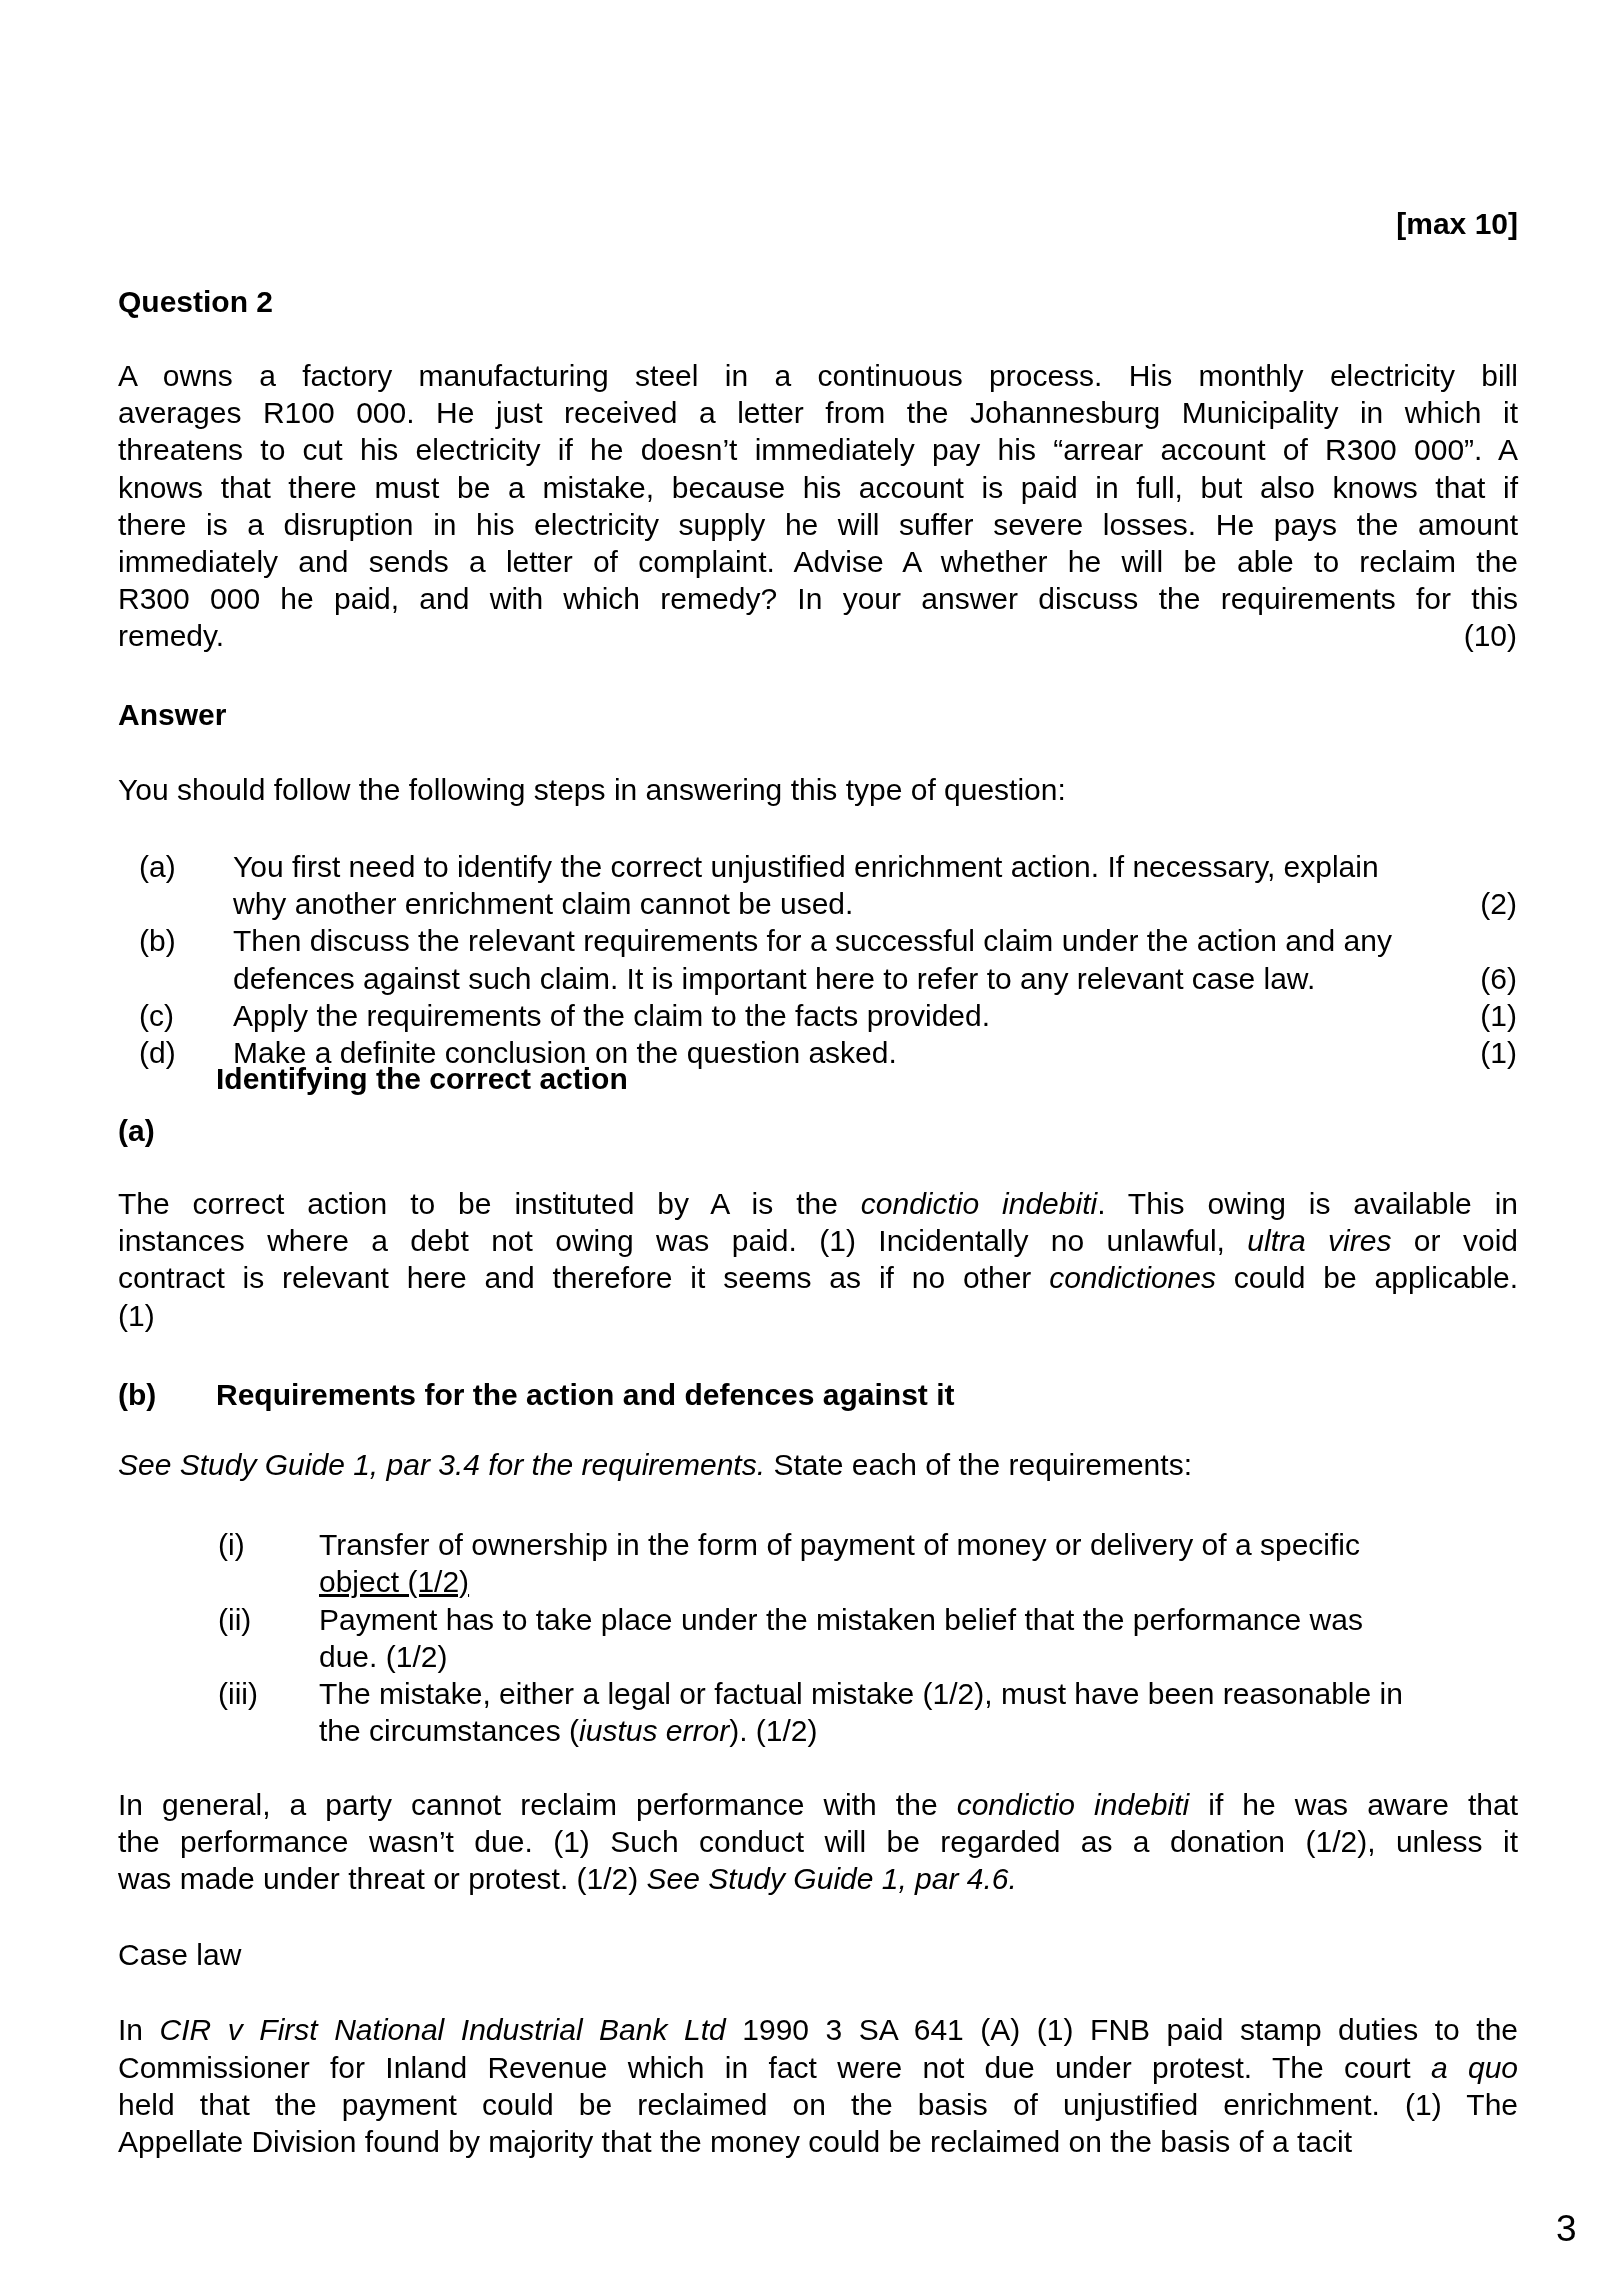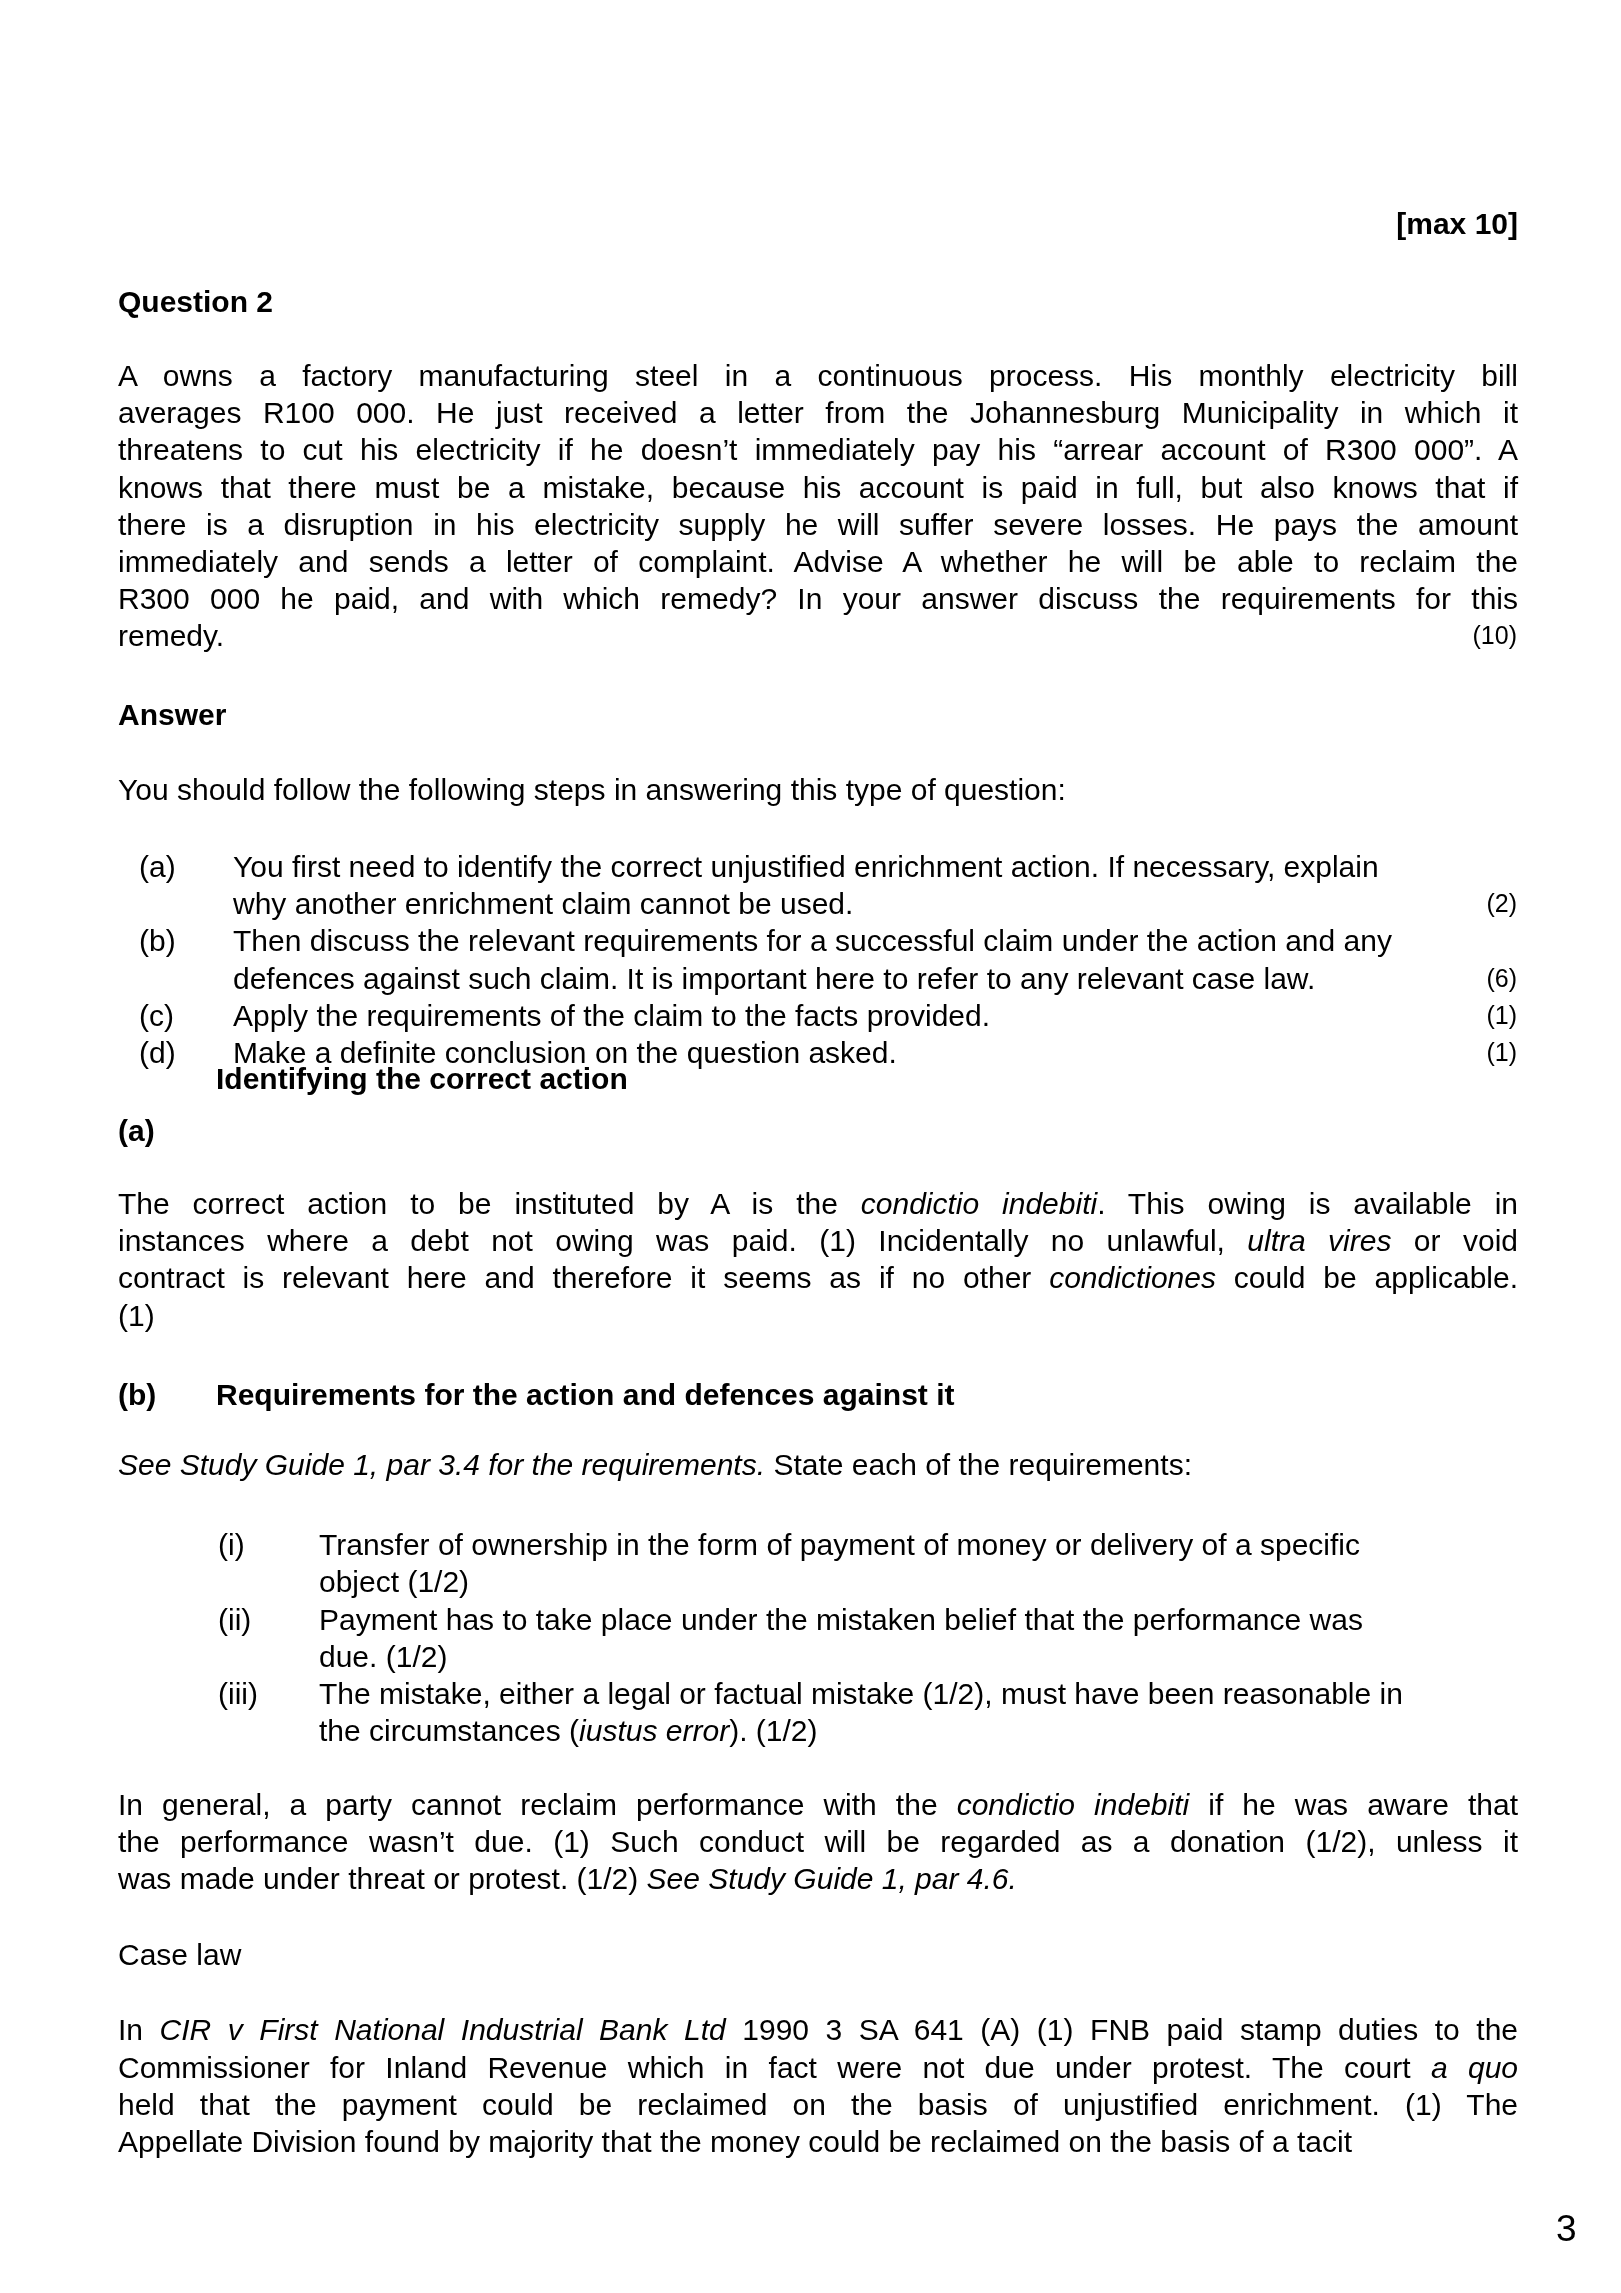--- a/index.html
+++ b/index.html
@@ -4,21 +4,21 @@
 <style>
   html, body { margin: 0; padding: 0; background: #ffffff; }
   body { width: 1621px; height: 2294px; position: relative; overflow: hidden;
          font-family: "Liberation Sans", "DejaVu Sans", sans-serif; color: #000; }
   .ln { position: absolute; left: 118px; width: 1400px; height: 37px; line-height: 37px;
         font-size: 30px; white-space: nowrap; }
   .just { text-align: justify; text-align-last: justify; }
   .b { font-weight: bold; }
   .i { font-style: italic; }
   .u { text-decoration-thickness: 2px; text-underline-offset: 3.9px; }
-  .mark { position: absolute; right: 104px; height: 37px; line-height: 37px; font-size: 25px; text-align: right; }
+  .mark { position: absolute; right: 104px; height: 37px; line-height: 37px; font-size: 30px; text-align: right; }
   .lbl { position: absolute; height: 37px; line-height: 37px; font-size: 30px; }
   .sub { position: absolute; height: 37px; line-height: 37px; font-size: 30px; white-space: nowrap; }
   .pagenum { position: absolute; left: 1556px; top: 2207px; font-size: 37px; line-height: 43px; }
 </style>
 </head>
 <body>
 
 <div class="ln b" style="top:205px; text-align:right;">[max 10]</div>
 
 <div class="ln b" style="top:283px;">Question 2</div>
@@ -85,21 +85,21 @@
 <div class="lbl b" style="left:118px; top:1376px;">(b)</div>
 <div class="sub b" style="left:216px; top:1376px;">Requirements for the action and defences against it</div>
 
 <div class="ln" style="top:1446px;">
   <span class="i">See Study Guide 1, par 3.4 for the requirements.</span><span> State each of the requirements:</span>
 </div>
 
 <div>
   <div class="lbl" style="left:218px; top:1526px;">(i)</div>
   <div class="sub" style="left:319px; top:1526px;">Transfer of ownership in the form of payment of money or delivery of a specific</div>
-  <div class="sub" style="left:319px; top:1563px;">object (1/2)</div>
+  <div class="sub" style="left:319px; top:1563px;text-decoration:underline;">object (1/2)</div>
 
   <div class="lbl" style="left:218px; top:1601px;">(ii)</div>
   <div class="sub" style="left:319px; top:1601px;">Payment has to take place under the mistaken belief that the performance was</div>
   <div class="sub" style="left:319px; top:1638px;">due. (1/2)</div>
 
   <div class="lbl" style="left:218px; top:1675px;text-align:center;">(iii)</div>
   <div class="sub" style="left:319px; top:1675px;">The mistake, either a legal or factual mistake (1/2), must have been reasonable in</div>
   <div class="sub" style="left:319px; top:1712px;">
     <span>the circumstances (</span><span class="i">iustus error</span><span>). (1/2)</span>
   </div>

